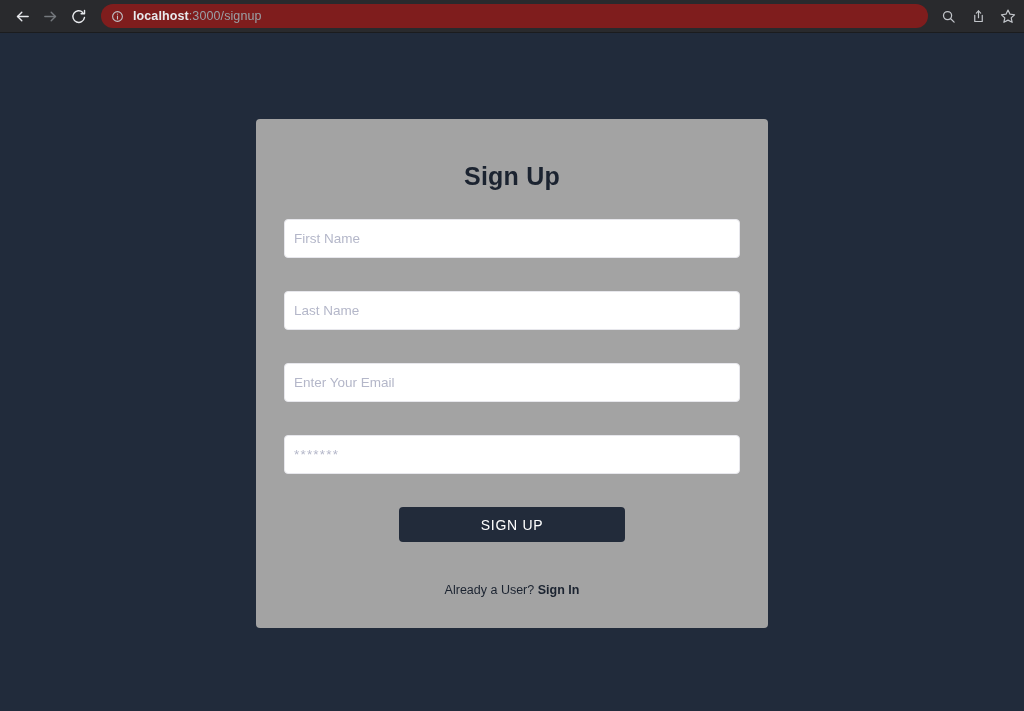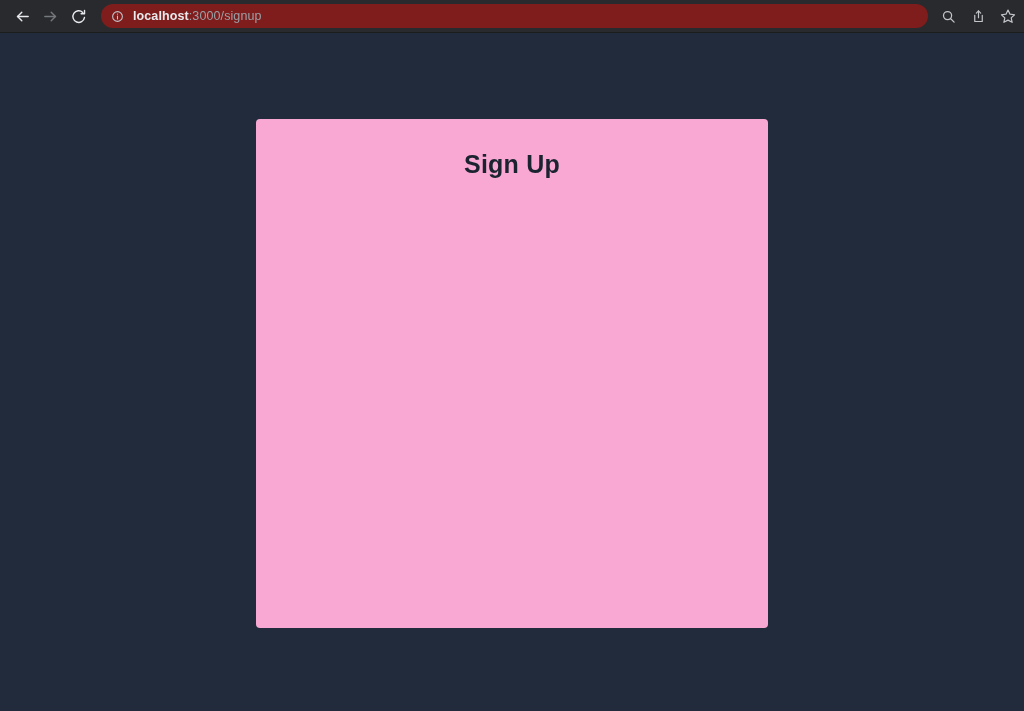--- a/index.html
+++ b/index.html
@@ -51,24 +51,24 @@
   .viewport{
     height:678px;
     background:#212b3b;
     position:relative;
   }
 
   .card{
     position:absolute;
     left:256px; top:86px;
     width:512px; height:509px;
-    background:#f9a8d4;
+    background:#a3a3a3;
     border-radius:4px;
     box-sizing:border-box;
-    padding:0 28px;
+    padding:12px 28px;
   }
 
   .card-title{
     text-align:center;
     font-size:25px;
     font-weight:bold;
     color:#1b2330;
     margin:0;
     padding-top:31px;
     letter-spacing:.2px;
@@ -180,14 +180,32 @@
     </div>
   </div>
 </div>
 
 <div class="viewport">
 
   <div class="card">
 
     <h1 class="card-title">Sign Up</h1>
 
+    <div class="form">
+
+      <input class="field" type="text" placeholder="First Name" style="">
+
+      <input class="field" type="text" placeholder="Last Name" style="">
+
+      <input class="field" type="text" placeholder="Enter Your Email" style="">
+
+      <input class="field password" type="text" placeholder="*******" style="">
+
+      <button class="signup-button">SIGN UP</button>
+
+      <div class="footer-note">
+        <span>Already a User?</span>
+        <span class="link">Sign In</span>
+      </div>
+
+    </div>
   </div>
 </div>
 
 </body></html>

